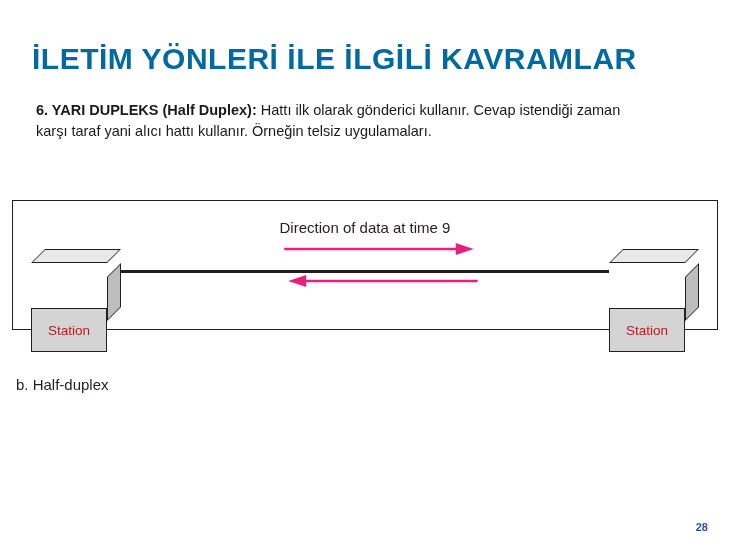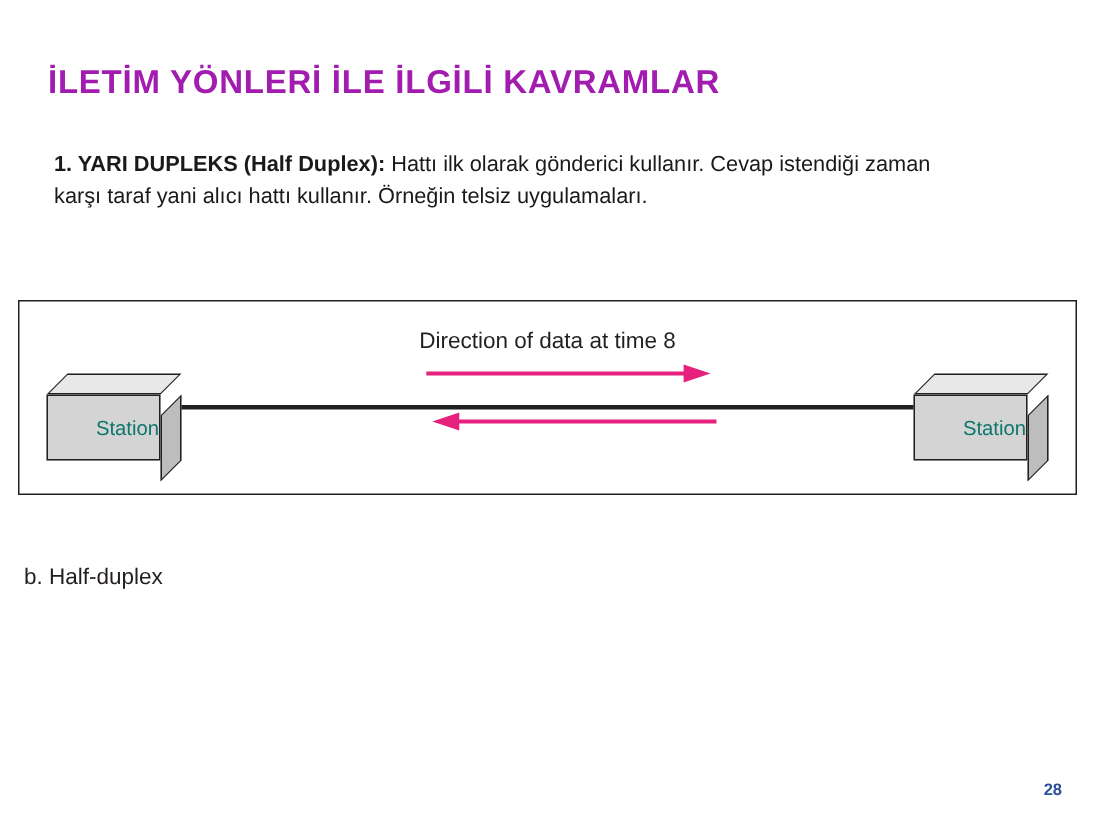--- a/index.html
+++ b/index.html
@@ -16,23 +16,23 @@
   }
   .slide {
     position: absolute;
     inset: 0;
     background: #ffffff;
   }
   .title {
     position: absolute;
     left: 32px;
     top: 42px;
-    font-size: 22px;
+    font-size: 30px;
     font-weight: bold;
-    color: #a21caf;
+    color: #0369a1;
     letter-spacing: 0.5px;
     white-space: nowrap;
     text-align: center;
   }
   .body-text {
     position: absolute;
     left: 36px;
     top: 100px;
     width: 600px;
     font-size: 14.5px;
@@ -60,23 +60,24 @@
   
   .station {
     position: absolute;
     width: 76px;
     height: 44px;
     background: #d4d4d4;
     border: 1.4px solid #231f20;
     box-sizing: border-box;
     display: flex;
     align-items: center;
-    justify-content: flex-end;
+    justify-content: center;
     font-size: 13.5px;
-    color: #0f766e;
+    color: #b91c1c;
+    margin-top: 45px;
   }
   .block {
     position: absolute;
   }
   .skew-top {
     position: absolute;
     background: #e8e8e8;
     border: 1.4px solid #231f20;
     box-sizing: border-box;
     transform: skewX(-45deg);
@@ -136,21 +137,21 @@
   }
 </style>
 </head>
 <body>
 
 <div class="slide">
 
   <div class="title">İLETİM YÖNLERİ İLE İLGİLİ KAVRAMLAR</div>
 
   <div class="body-text">
-    <span class="lead">1. YARI DUPLEKS (Half Duplex):</span><span> Hattı ilk olarak gönderici kullanır. Cevap istendiği zaman karşı taraf yani alıcı hattı kullanır. Örneğin telsiz uygulamaları.</span>
+    <span class="lead">6. YARI DUPLEKS (Half Duplex):</span><span> Hattı ilk olarak gönderici kullanır. Cevap istendiği zaman karşı taraf yani alıcı hattı kullanır. Örneğin telsiz uygulamaları.</span>
   </div>
 
   <div class="figure">
     <div class="fig-inner">
 
       <div class="block" style="left:18px; top:48px; width:90px; height:58px;">
         <div class="skew-top" style="left:7px; top:0;"></div>
         <div class="skew-side" style="left:76px; top:21px;"></div>
         <div class="station" style="left:0; top:14px;">
           <span>Station</span>
@@ -160,21 +161,21 @@
       <div class="block" style="right:18px; top:48px; width:90px; height:58px;">
         <div class="skew-top" style="left:7px; top:0;"></div>
         <div class="skew-side" style="left:76px; top:21px;"></div>
         <div class="station" style="left:0; top:14px;">
           <span>Station</span>
         </div>
       </div>
 
       <div class="wire"></div>
 
-      <div class="arrow-label label-top">Direction of data at time 8</div>
+      <div class="arrow-label label-top">Direction of data at time 9</div>
 
       <svg class="arrow-svg arrow-top" viewBox="0 0 706 16" preserveAspectRatio="none">
         <line x1="272" y1="8" x2="448" y2="8" stroke="#e6217d" stroke-width="2.6"></line>
         <polygon points="462,8 444,2 444,14" fill="#e6217d"></polygon>
       </svg>
 
       <svg class="arrow-svg arrow-bottom" viewBox="0 0 706 16" preserveAspectRatio="none">
         <line x1="290" y1="8" x2="466" y2="8" stroke="#e6217d" stroke-width="2.6"></line>
         <polygon points="276,8 294,2 294,14" fill="#e6217d"></polygon>
       </svg>

